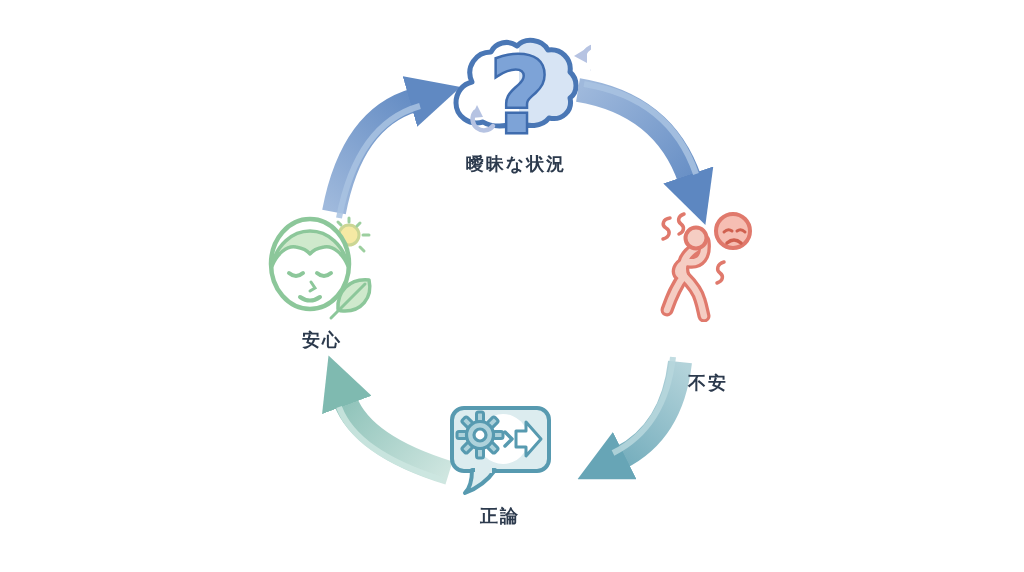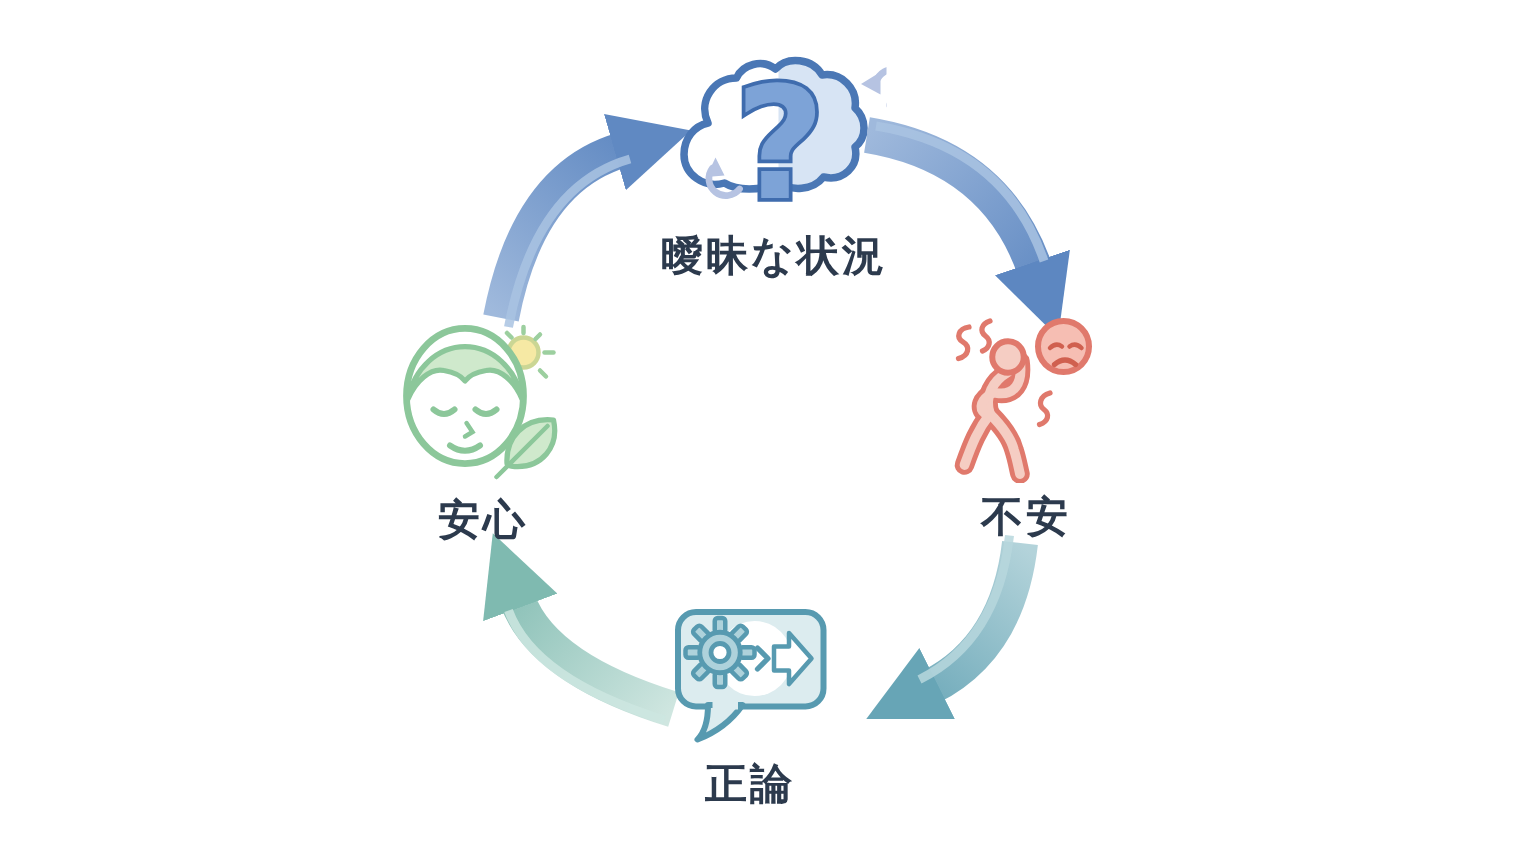--- a/index.html
+++ b/index.html
@@ -3,25 +3,25 @@
 <meta charset="utf-8">
 <style>
   html,body{margin:0;padding:0;background:#ffffff;}
   .canvas{
     position:relative;width:1024px;height:572px;background:#ffffff;overflow:hidden;
     font-family:"DejaVu Sans","Liberation Sans",sans-serif;
   }
   .arrows-layer{position:absolute;left:0;top:0;width:1024px;height:572px;}
   .node{position:absolute;display:flex;flex-direction:column;align-items:center;}
   .node-top{left:396px;top:34px;width:240px;}
-  .node-right{left:564px;top:210px;width:240px;}
+  .node-right{left:588px;top:210px;width:240px;gap:45px;}
   .node-bottom{left:380px;top:404px;width:240px;}
   .node-left{left:202px;top:216px;width:240px;}
   .node .label{
-    font-weight:bold;font-size:28px;color:#2c3a4d;letter-spacing:2px;
+    font-weight:bold;font-size:18px;color:#2c3a4d;letter-spacing:2px;
     text-align:center;white-space:nowrap;
   }
   .node-top .label{margin-top:6px;}
   .node-right .label{margin-top:4px;}
   .node-bottom .label{margin-top:8px;}
   .node-left .label{margin-top:2px;}
 </style>
 </head>
 <body>
 

